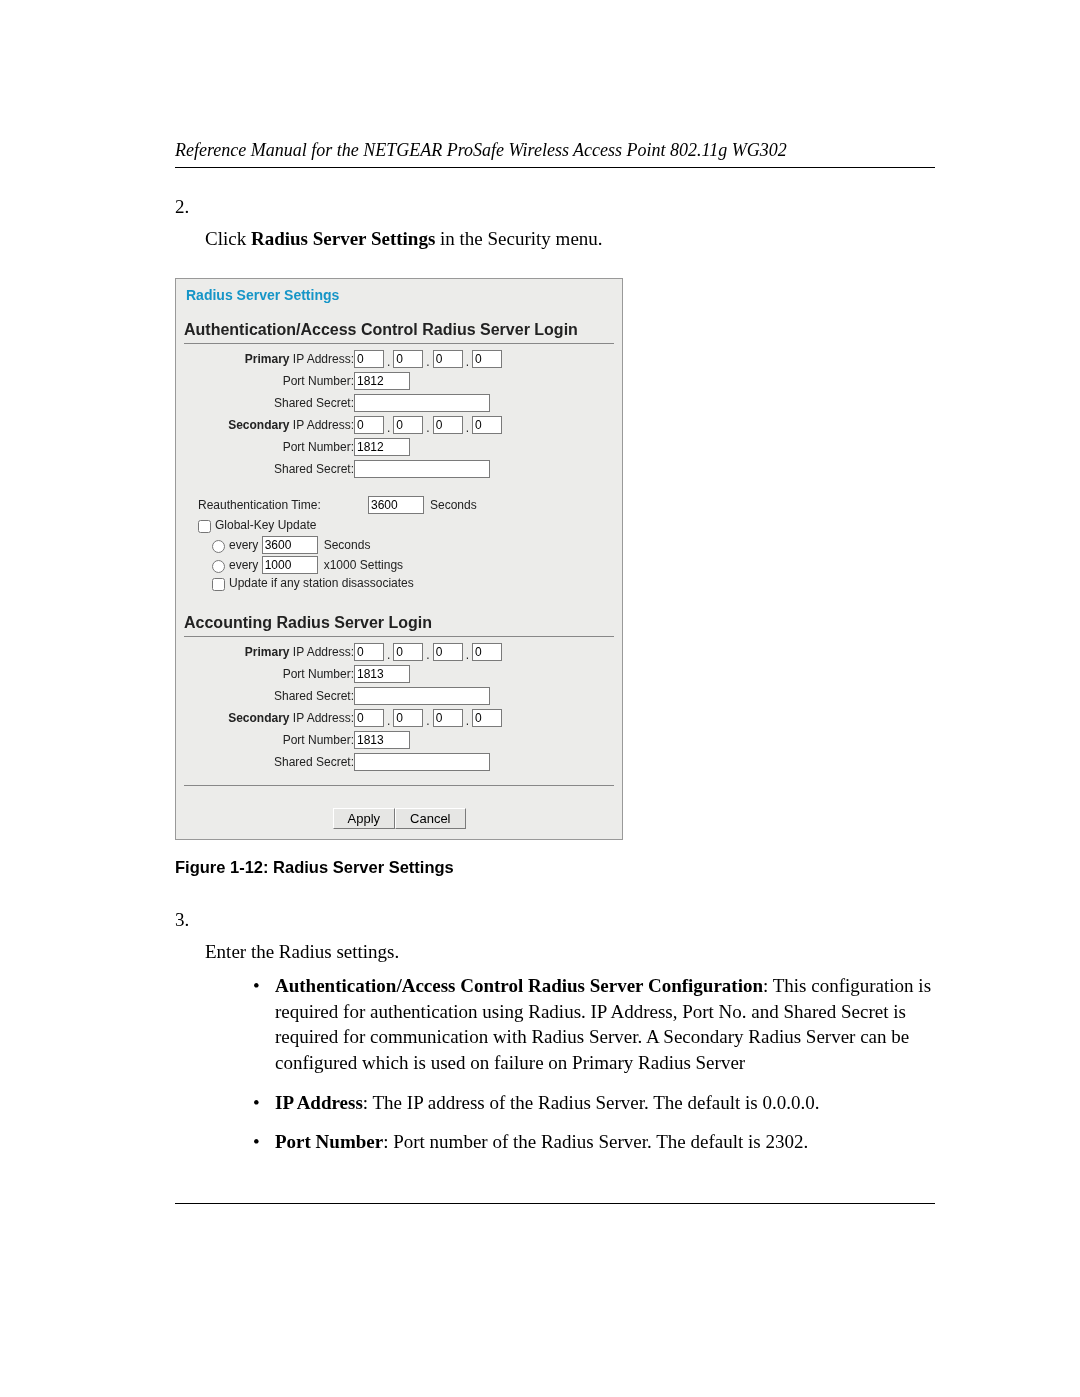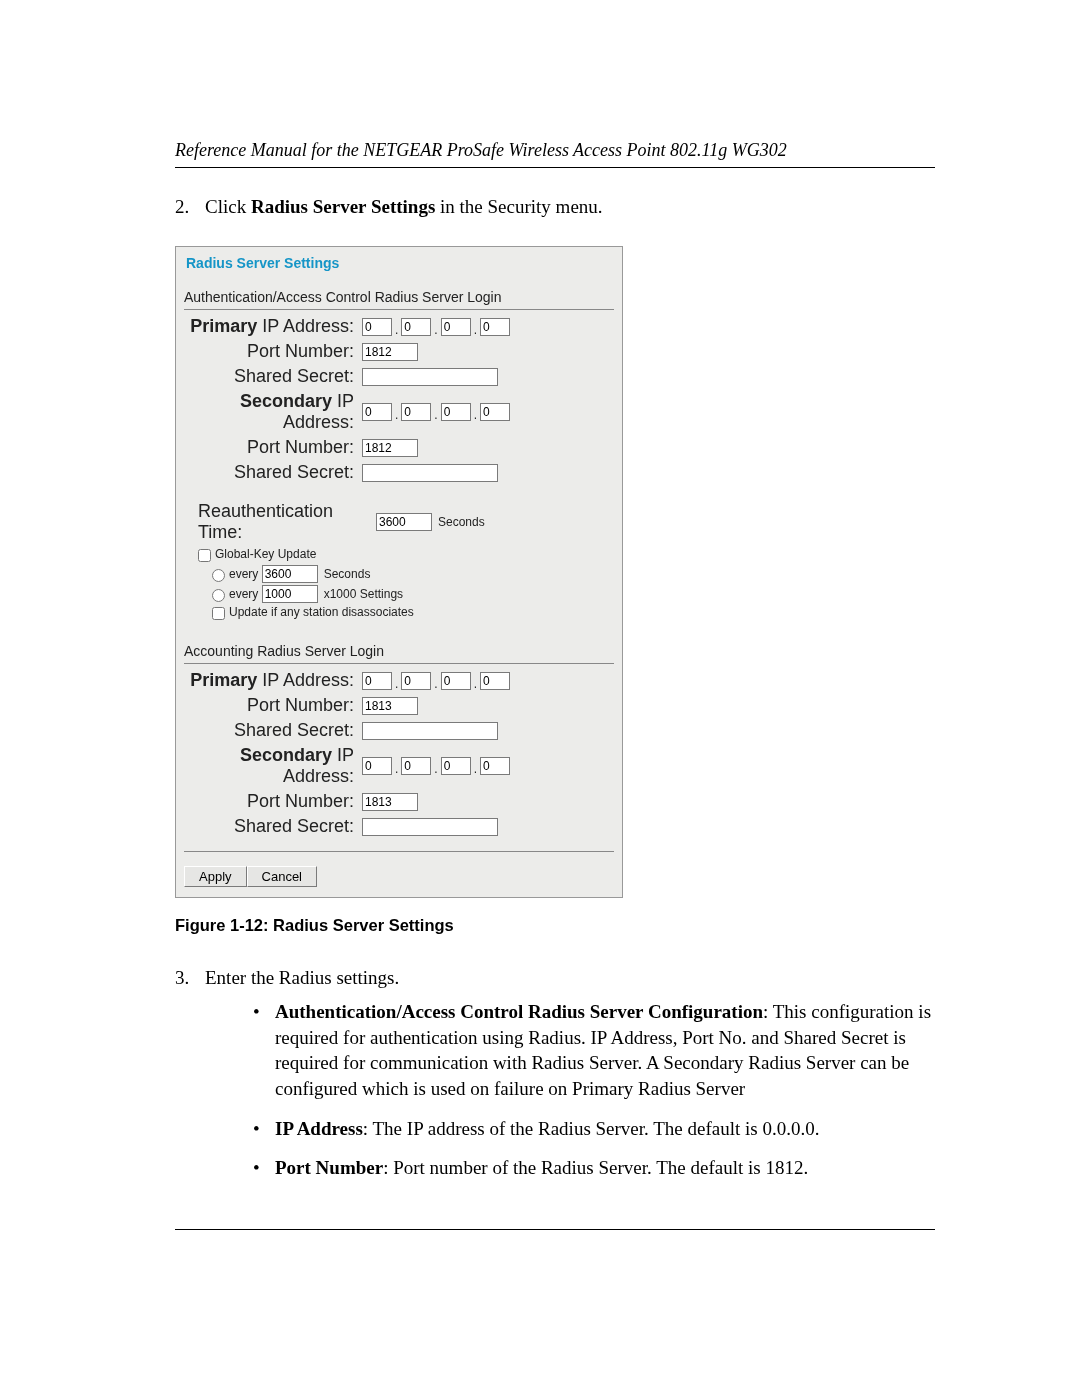--- a/index.html
+++ b/index.html
@@ -30,20 +30,21 @@
   .step {
     display: flex;
     margin-bottom: 28px;
   }
   .step .num {
     width: 30px;
     flex-shrink: 0;
   }
   .step .txt {
     flex: 1;
+    margin-top: 32px;
   }
   b { font-weight: bold; }
 
   
   .ui-panel {
     width: 430px;
     margin-left: 0;
     background: #ececea;
     border: 1px solid #999;
     font-family: Arial, Helvetica, sans-serif;
@@ -51,60 +52,59 @@
     color: #222;
     padding: 6px 8px 10px 8px;
   }
   .ui-title {
     color: #1595c7;
     font-weight: bold;
     font-size: 14px;
     margin: 2px 0 18px 2px;
   }
   .section-head {
-    font-weight: normal;
-    font-size: 14px;
+    font-weight: bold;
+    font-size: 16px;
     margin: 6px 0 4px 0;
   }
   .hr-thin {
     border: none;
     border-top: 1px solid #888;
     margin: 2px 0 6px 0;
   }
   .frow {
     display: flex;
     align-items: center;
     margin: 4px 0;
   }
   .flabel {
     width: 170px;
     text-align: right;
-    padding-right: 8px;
-    font-size: 18px;
+    font-size: 12px;
   }
   .ipbox, .txtbox {
     font-family: Arial, Helvetica, sans-serif;
     font-size: 12px;
     border: 1px solid #7a7a7a;
     background: #fff;
     height: 16px;
     padding: 0 2px;
   }
   .ipbox { width: 24px; }
   .dot { margin: 0 3px 0 3px; position: relative; top: 3px; }
   .txtbox.port { width: 50px; }
   .txtbox.secret { width: 130px; }
   .txtbox.small { width: 50px; }
   .chk, .rad { margin: 0 4px 0 0; position: relative; top: 1px; }
   .suffix { margin-left: 6px; font-size: 12px; }
   .subrow { margin-left: 28px; display: flex; align-items: center; margin-top: 2px; }
   .btnrow {
     display: flex;
-    justify-content: flex-start;
-    margin-top: 14px;
+    justify-content: center;
+    margin-top: 22px;
   }
   .btn {
     font-family: Arial, Helvetica, sans-serif;
     font-size: 13px;
     background: #e6e6e4;
     border: 1px solid #7a7a7a;
     border-top-color: #fff;
     border-left-color: #fff;
     padding: 2px 14px;
     cursor: pointer;
@@ -267,21 +267,21 @@
 
   <div class="figcap">Figure 1-12:  Radius Server Settings</div>
 
   <div class="step">
     <div class="num">3.</div>
     <div class="txt">
       <span>Enter the Radius settings.</span>
       <ul class="bullets">
         <li><b>Authentication/Access Control Radius Server Configuration</b><span>: This configuration is required for authentication using Radius. IP Address, Port No. and Shared Secret is required for communication with Radius Server. A Secondary Radius Server can be configured which is used on failure on Primary Radius Server</span></li>
         <li><b>IP Address</b><span>: The IP address of the Radius Server. The default is 0.0.0.0.</span></li>
-        <li><b>Port Number</b><span>: Port number of the Radius Server. The default is 1812.</span></li>
+        <li><b>Port Number</b><span>: Port number of the Radius Server. The default is 2302.</span></li>
       </ul>
     </div>
   </div>
 
   <div class="footer">
     <hr>
   </div>
 
 </div>
 

